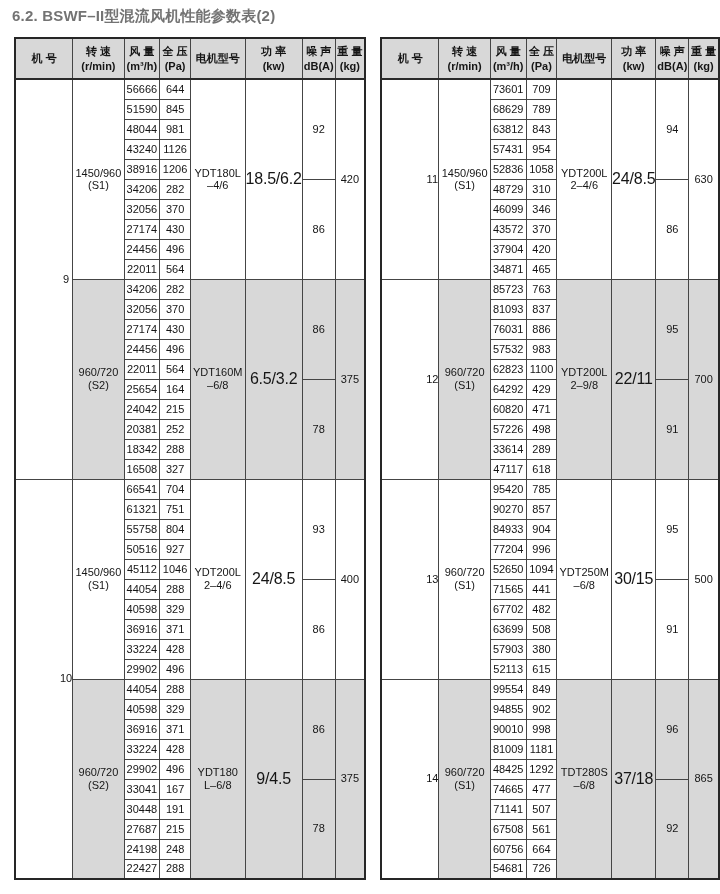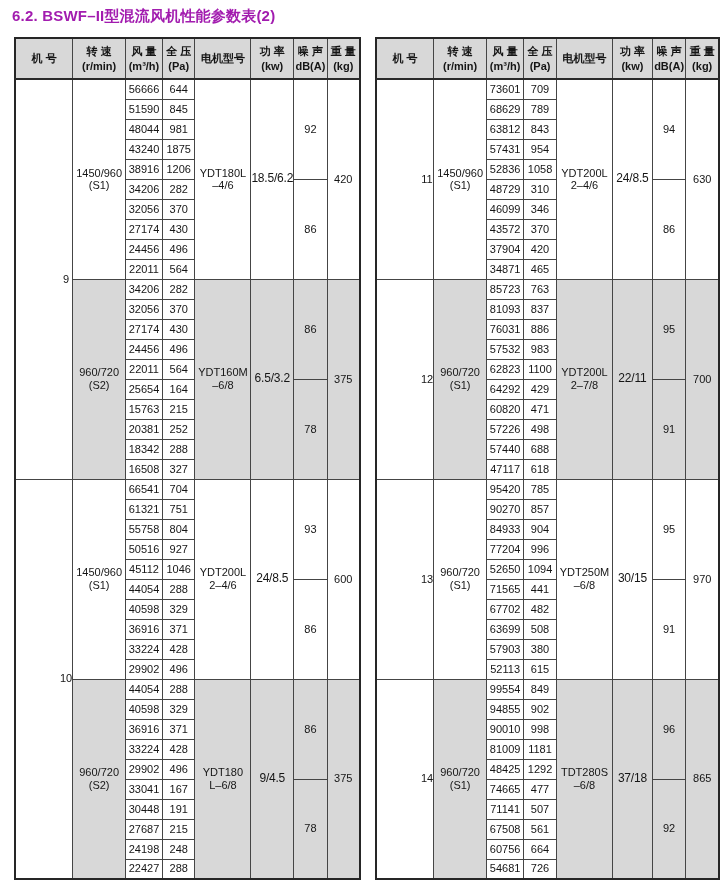--- a/index.html
+++ b/index.html
@@ -7,21 +7,21 @@
     width: 720px; height: 894px;
     background: #ffffff;
     font-family: "Liberation Sans", sans-serif;
     position: relative;
   }
   .doc-title {
     position: absolute;
     left: 12px; top: 7px;
     font-size: 15px;
     font-weight: 700;
-    color: #a21caf;
+    color: #737373;
     letter-spacing: 0.2px;
     white-space: nowrap;
   }
   .tables-wrap {
     position: absolute;
     left: 14px; top: 37px;
     display: flex;
     gap: 14px;
     justify-content: flex-end;
   }
@@ -48,21 +48,21 @@
   }
   .fan thead th .hdr-unit { font-weight: 700; }
   .fan tbody tr { height: 20px; }
   .fan tbody td {
     font-size: 11px;
     line-height: 1.15;
     background: #ffffff;
   }
   .fan tbody td.shaded { background: #d8d8d8; }
   .fan tbody td.c-power {
-    font-size: 12px;
+    font-size: 16px;
     white-space: nowrap;
     letter-spacing: -0.2px;
   }
   .fan tbody td.c-machine { background: #ffffff; padding-left: 44px; }
   .cell-line { display: block; }
 </style>
 </head>
 <body>
 
 <div class="doc-title">6.2. BSWF–II型混流风机性能参数表(2)</div>
@@ -156,21 +156,21 @@
           </td>
           <td class="c-pressure">
             <span class="cell-line">981</span>
           </td>
         </tr>
         <tr>
           <td class="c-airflow">
             <span class="cell-line">43240</span>
           </td>
           <td class="c-pressure">
-            <span class="cell-line">1875</span>
+            <span class="cell-line">1126</span>
           </td>
         </tr>
         <tr>
           <td class="c-airflow">
             <span class="cell-line">38916</span>
           </td>
           <td class="c-pressure">
             <span class="cell-line">1206</span>
           </td>
         </tr>
@@ -280,21 +280,21 @@
           </td>
           <td class="c-pressure">
             <span class="cell-line">164</span>
           </td>
           <td rowspan="5" class="c-noise shaded">
             <span class="cell-line">78</span>
           </td>
         </tr>
         <tr>
           <td class="c-airflow">
-            <span class="cell-line">15763</span>
+            <span class="cell-line">24042</span>
           </td>
           <td class="c-pressure">
             <span class="cell-line">215</span>
           </td>
         </tr>
         <tr>
           <td class="c-airflow">
             <span class="cell-line">20381</span>
           </td>
           <td class="c-pressure">
@@ -335,21 +335,21 @@
             <span class="cell-line">YDT200L</span>
             <span class="cell-line">2–4/6</span>
           </td>
           <td rowspan="10" class="c-power">
             <span class="cell-line">24/8.5</span>
           </td>
           <td rowspan="5" class="c-noise">
             <span class="cell-line">93</span>
           </td>
           <td rowspan="10" class="c-weight">
-            <span class="cell-line">600</span>
+            <span class="cell-line">400</span>
           </td>
         </tr>
         <tr>
           <td class="c-airflow">
             <span class="cell-line">61321</span>
           </td>
           <td class="c-pressure">
             <span class="cell-line">751</span>
           </td>
         </tr>
@@ -680,21 +680,21 @@
             <span class="cell-line">(S1)</span>
           </td>
           <td class="c-airflow">
             <span class="cell-line">85723</span>
           </td>
           <td class="c-pressure">
             <span class="cell-line">763</span>
           </td>
           <td rowspan="10" class="c-motor shaded">
             <span class="cell-line">YDT200L</span>
-            <span class="cell-line">2–7/8</span>
+            <span class="cell-line">2–9/8</span>
           </td>
           <td rowspan="10" class="c-power shaded">
             <span class="cell-line">22/11</span>
           </td>
           <td rowspan="5" class="c-noise shaded">
             <span class="cell-line">95</span>
           </td>
           <td rowspan="10" class="c-weight shaded">
             <span class="cell-line">700</span>
           </td>
@@ -753,24 +753,24 @@
         <tr>
           <td class="c-airflow">
             <span class="cell-line">57226</span>
           </td>
           <td class="c-pressure">
             <span class="cell-line">498</span>
           </td>
         </tr>
         <tr>
           <td class="c-airflow">
-            <span class="cell-line">57440</span>
-          </td>
-          <td class="c-pressure">
-            <span class="cell-line">688</span>
+            <span class="cell-line">33614</span>
+          </td>
+          <td class="c-pressure">
+            <span class="cell-line">289</span>
           </td>
         </tr>
         <tr>
           <td class="c-airflow">
             <span class="cell-line">47117</span>
           </td>
           <td class="c-pressure">
             <span class="cell-line">618</span>
           </td>
         </tr>
@@ -792,21 +792,21 @@
             <span class="cell-line">YDT250M</span>
             <span class="cell-line">–6/8</span>
           </td>
           <td rowspan="10" class="c-power">
             <span class="cell-line">30/15</span>
           </td>
           <td rowspan="5" class="c-noise">
             <span class="cell-line">95</span>
           </td>
           <td rowspan="10" class="c-weight">
-            <span class="cell-line">970</span>
+            <span class="cell-line">500</span>
           </td>
         </tr>
         <tr>
           <td class="c-airflow">
             <span class="cell-line">90270</span>
           </td>
           <td class="c-pressure">
             <span class="cell-line">857</span>
           </td>
         </tr>

